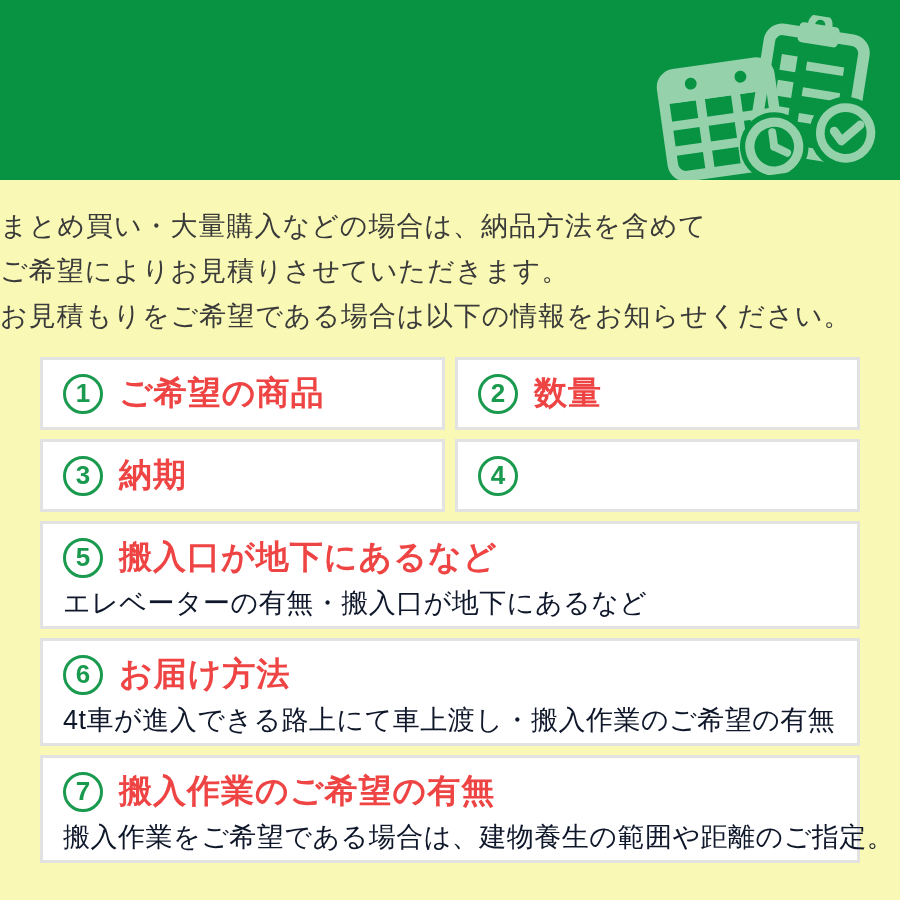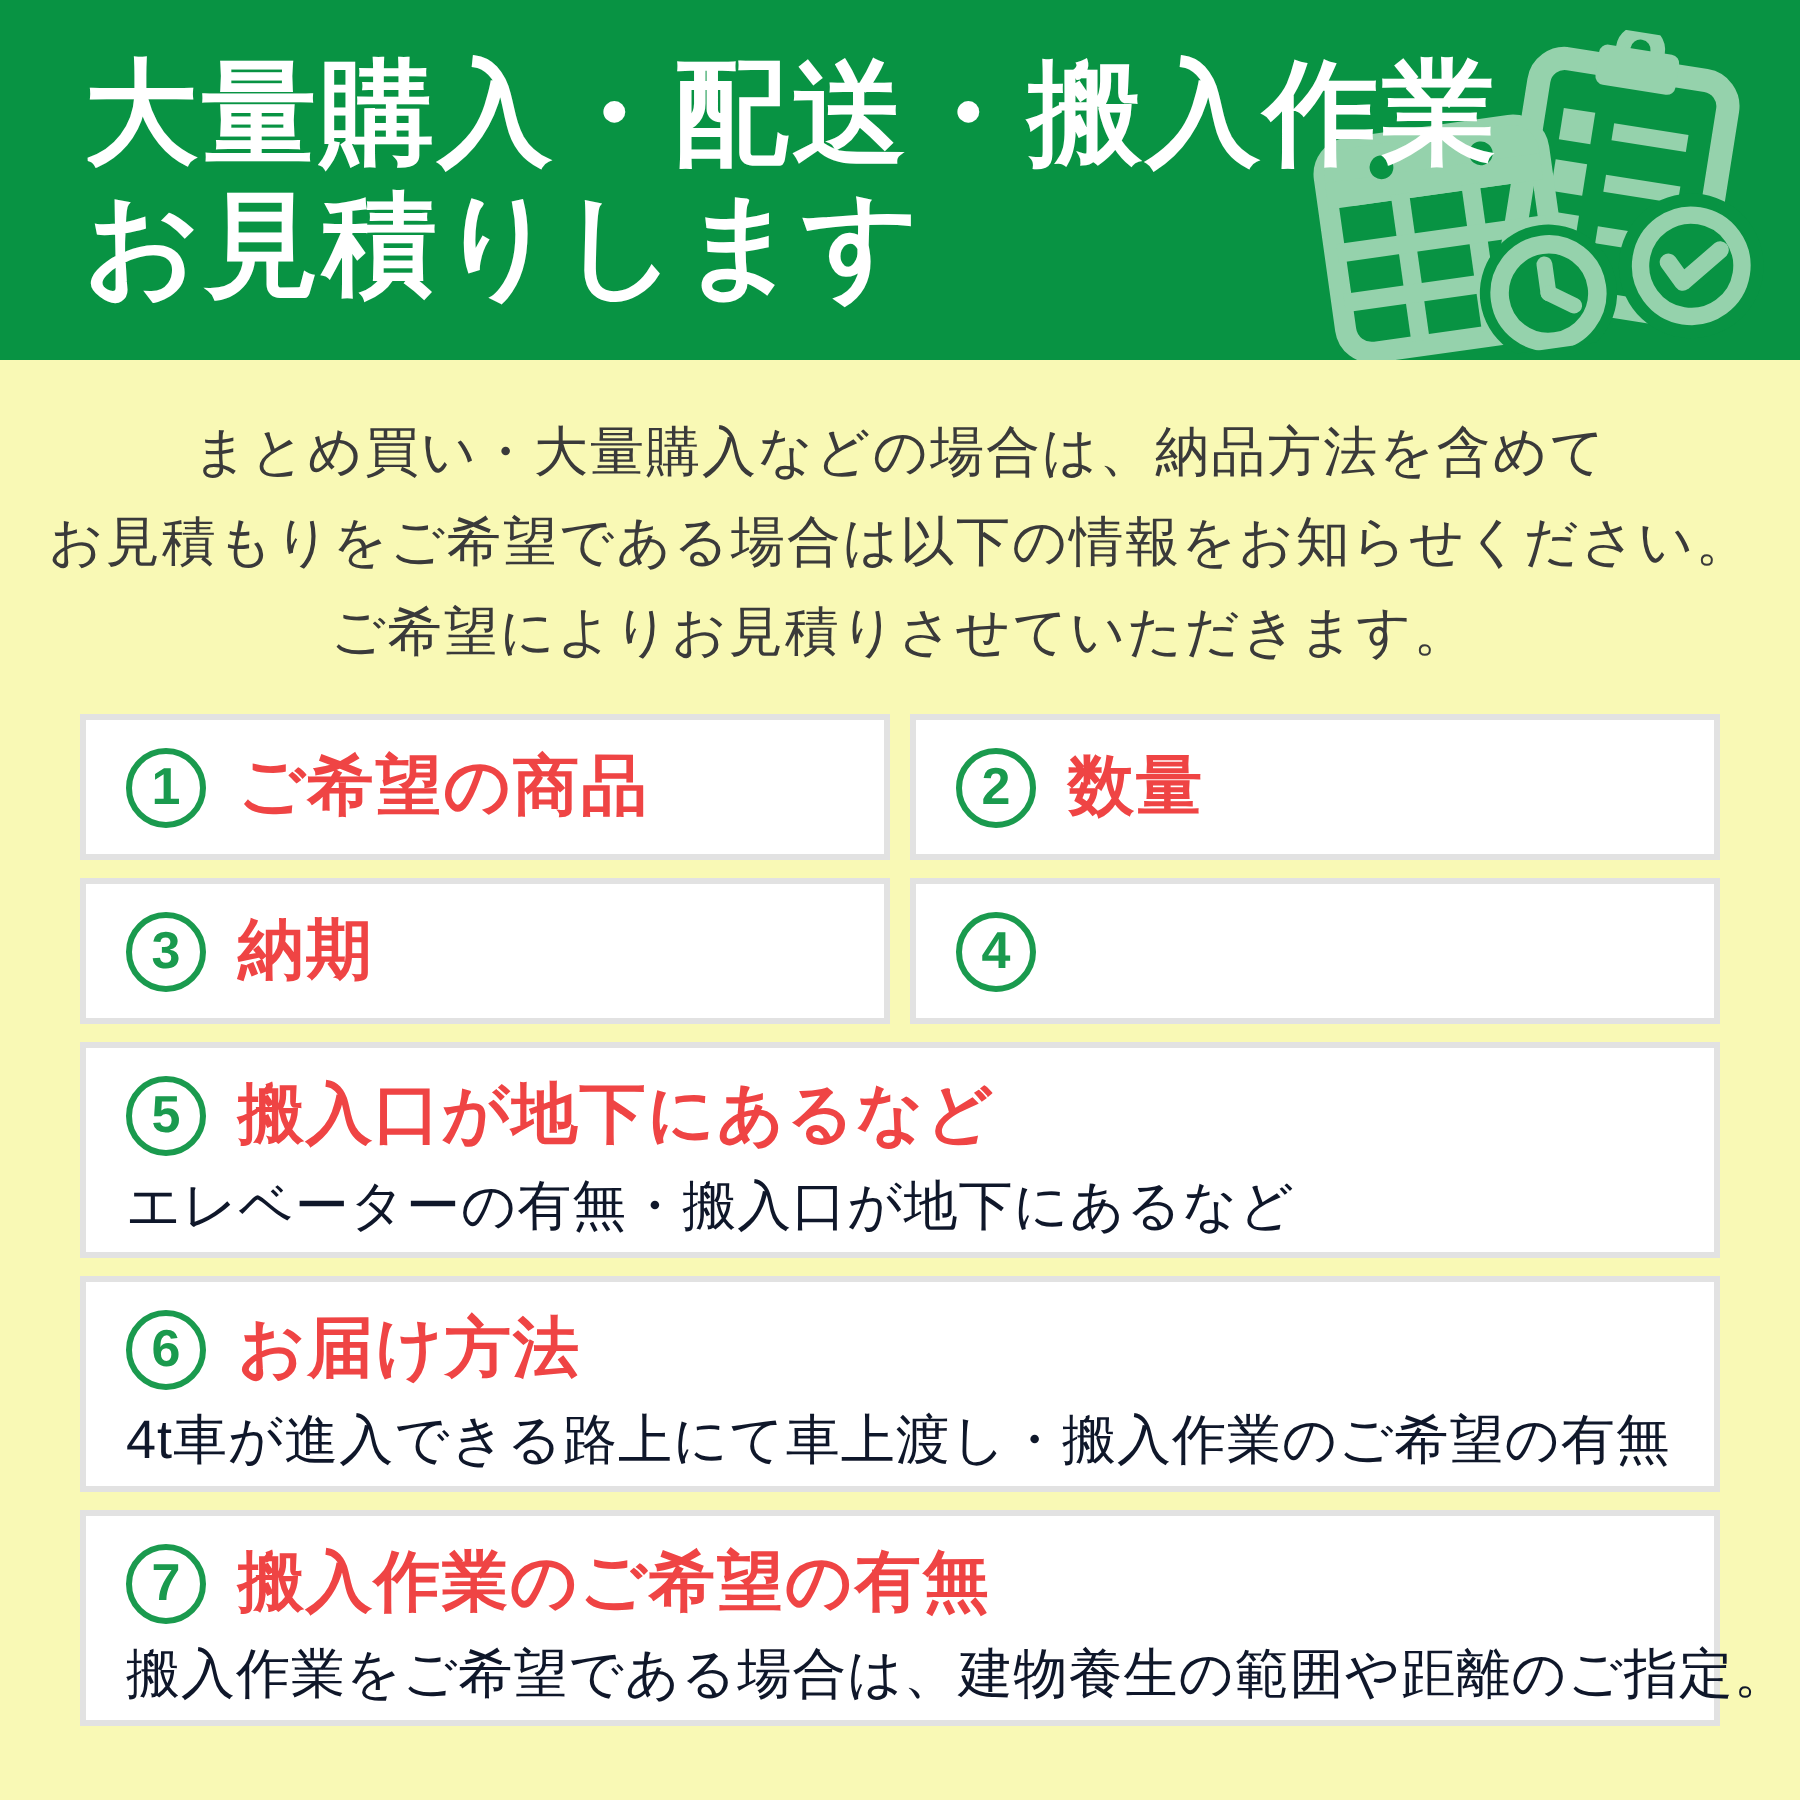--- a/index.html
+++ b/index.html
@@ -26,21 +26,21 @@
     letter-spacing:2px;
   }
   .header-icons { position:absolute; top:0; right:0; width:260px; height:180px; z-index:1; }
   .icon-clipboard { position:absolute; right:10px; top:16px; width:152px; height:152px; transform:rotate(9deg); }
   .icon-calendar  { position:absolute; right:94px; top:48px; width:150px; height:132px; transform:rotate(-8deg); }
 
   
   .main { height:720px; background:#f9f9b5; }
   .intro {
     padding-top:24px;
-    text-align:center;
+    text-align:left;
     font-size:27px;
     line-height:45px;
     color:#3a3a3a;
     font-weight:500;
     letter-spacing:1px;
   }
   .grid {
     margin:18px 40px 0 40px;
     display:flex;
     flex-direction:column;
@@ -88,24 +88,20 @@
     letter-spacing:0.5px;
     white-space:nowrap;
   }
 </style>
 </head>
 <body>
 
 <div class="page">
 
   <div class="header">
-    <div class="header-title">
-      <div>大量購入・配送・搬入作業</div>
-      <div>お見積りします</div>
-    </div>
 
     <div class="header-icons">
 
       <svg class="icon-clipboard" viewBox="0 0 100 105" xmlns="http://www.w3.org/2000/svg">
         <rect x="14" y="13" width="66" height="82" rx="9" fill="none" stroke="#95d2ac" stroke-width="8"></rect>
         <circle cx="47" cy="6" r="6" fill="#089343" stroke="#95d2ac" stroke-width="5"></circle>
         <rect x="33" y="6" width="28" height="14" rx="3" fill="#95d2ac"></rect>
         <rect x="24" y="30" width="11" height="11" fill="#95d2ac"></rect>
         <line x1="42" y1="35.5" x2="68" y2="35.5" stroke="#95d2ac" stroke-width="6"></line>
         <rect x="24" y="48" width="11" height="11" fill="#95d2ac"></rect>
@@ -131,22 +127,22 @@
         <circle cx="84" cy="79" r="18.5" fill="#089343" stroke="#95d2ac" stroke-width="7"></circle>
         <line x1="84" y1="79" x2="84" y2="68" stroke="#95d2ac" stroke-width="6" stroke-linecap="round"></line>
         <line x1="84" y1="79" x2="93" y2="85" stroke="#95d2ac" stroke-width="6" stroke-linecap="round"></line>
       </svg>
     </div>
   </div>
 
   <div class="main">
     <div class="intro">
       <div>まとめ買い・大量購入などの場合は、納品方法を含めて</div>
+      <div>ご希望によりお見積りさせていただきます。</div>
       <div>お見積もりをご希望である場合は以下の情報をお知らせください。</div>
-      <div>ご希望によりお見積りさせていただきます。</div>
     </div>
 
     <div class="grid">
 
       <div class="row">
         <div class="box small">
           <div class="num">1</div>
           <div class="label">ご希望の商品</div>
         </div>
         <div class="box small">

